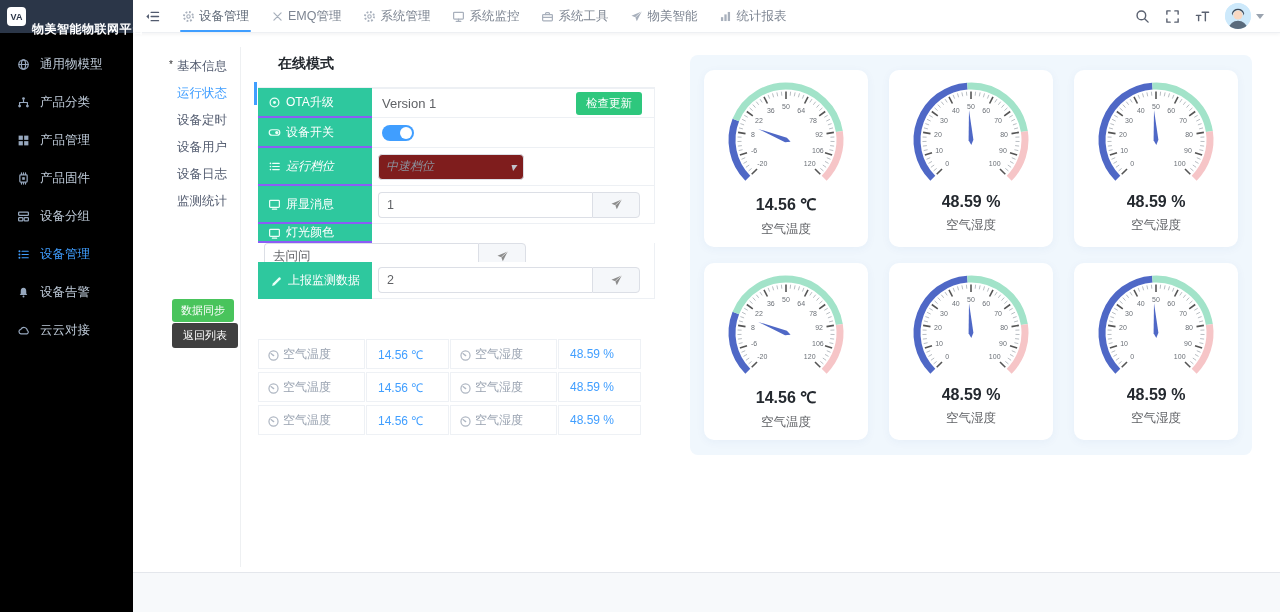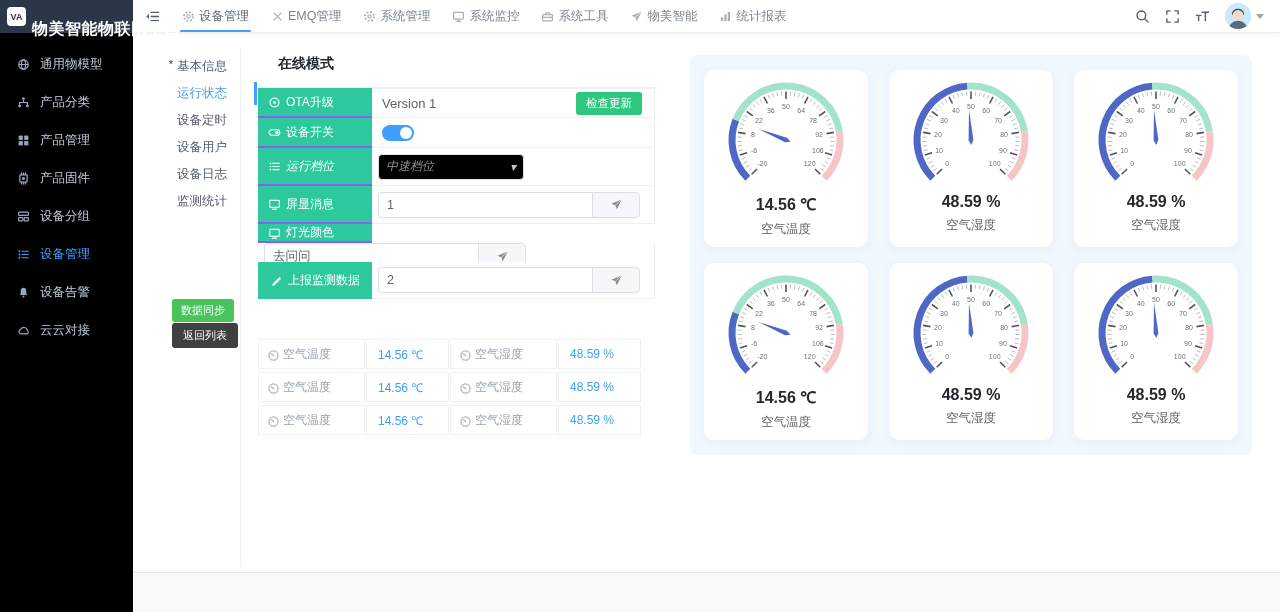--- a/index.html
+++ b/index.html
@@ -4,21 +4,21 @@
 <style>
   * { margin:0; padding:0; box-sizing:border-box; }
   html,body { width:1280px; height:612px; overflow:hidden; }
   body { font-family:"Liberation Sans", sans-serif; background:#f0f2f5; position:relative; font-size:13px; color:#303133; }
   svg { display:block; }
 
   
   #sidebar { position:absolute; left:0; top:0; width:133px; height:612px; background:#000000; z-index:5; }
   .logo-row { height:33px; display:flex; align-items:center; gap:6px; padding:0 7px; background:#2b3648; }
   .logo-box { width:19px; height:19px; background:#fff; border-radius:4px; color:#2b3648; font-weight:bold; font-size:9px; display:flex; align-items:center; justify-content:center; flex:0 0 auto; }
-  .app-title { color:#fff; font-size:16px; font-weight:bold; white-space:nowrap; letter-spacing:.5px;margin-top:25px; }
+  .app-title { color:#fff; font-size:12px; font-weight:bold; white-space:nowrap; letter-spacing:.5px;margin-top:25px; }
   #menu { padding-top:12px; }
   .menu-item { height:38px; display:flex; align-items:center; gap:10px; padding-left:17px; color:#bfcbd9; font-size:12.5px; cursor:pointer; }
   .menu-item .mi-icon { width:13px; height:13px; color:#97a8be; flex:0 0 auto; }
   .menu-item.active { color:#409eff; }
   .menu-item.active .mi-icon { color:#409eff; }
 
   
   #topnav { position:absolute; left:133px; top:0; width:1147px; height:33px; background:#fff; display:flex; align-items:center; border-bottom:1px solid #eef0f3; box-shadow:0 1px 4px rgba(0,21,41,.06); z-index:4; }
   .fold-btn { margin:0 11px 0 12px; color:#515a6e; cursor:pointer; }
   .tabs { display:flex; height:100%; align-items:stretch; }
@@ -52,21 +52,21 @@
   .section-title { font-size:14px; font-weight:bold; color:#24292f; margin:8px 0 14px 20px; }
   #form-table { border-top:1px solid #edf0f4; }
   .form-row { display:flex; align-items:stretch; }
   .form-label { width:114px; background:#2ec89e; color:#fff; font-size:12px; display:flex; align-items:center; gap:6px; padding-left:10px; border-bottom:2px solid #8b5cf6; }
   .form-label .fl-icon { width:12px; height:12px; color:#eafff7; flex:0 0 auto; }
   .form-content { flex:1; display:flex; align-items:center; border-bottom:1px solid #edf0f4; border-right:1px solid #edf0f4; background:#fff; }
   .ota-version { margin-left:10px; font-size:13px; color:#606266; }
   .check-btn { margin-left:auto; margin-right:12px; background:#2ec77d; color:#fff; border:none; border-radius:3px; font-size:11.5px; padding:4px 10px; cursor:pointer; font-family:inherit; }
   .switch { margin-left:10px; width:32px; height:16px; background:#409eff; border-radius:8px; position:relative; cursor:pointer; }
   .switch .knob { position:absolute; right:2px; top:2px; width:12px; height:12px; border-radius:50%; background:#fff; }
-  .select-box { margin-left:6px; width:146px; height:26px; border:1px solid #dcdfe6; border-radius:4px; display:flex; align-items:center; padding:0 7px; color:#8b919c; font-size:12px; cursor:pointer; background:#000000; }
+  .select-box { margin-left:6px; width:146px; height:26px; border:1px solid #dcdfe6; border-radius:4px; display:flex; align-items:center; padding:0 7px; color:#8b919c; font-size:12px; cursor:pointer; background:#7f1d1d; }
   .select-box .chev { margin-left:auto; color:#c0c4cc; }
   .input-group { display:flex; margin-left:6px; }
   .input-group input { width:214px; height:26px; border:1px solid #dcdfe6; border-right:none; border-radius:4px 0 0 4px; padding:0 8px; font-size:12.5px; color:#606266; font-family:inherit; outline:none; }
   .append-btn { width:48px; height:26px; border:1px solid #dcdfe6; border-radius:0 4px 4px 0; background:#f5f7fa; display:flex; align-items:center; justify-content:center; color:#8c8c8c; cursor:pointer; }
 
   
   #monitor-area { position:absolute; left:125px; top:306px; width:397px; }
   .mon-row { display:flex; margin-bottom:3px; }
   .mon-cell { border:1px solid #eef1f5; background:#fff; height:30px; display:flex; align-items:center; font-size:12px; margin-right:1px; }
   .mon-label { color:#98a2b0; padding-left:8px; gap:5px; }

